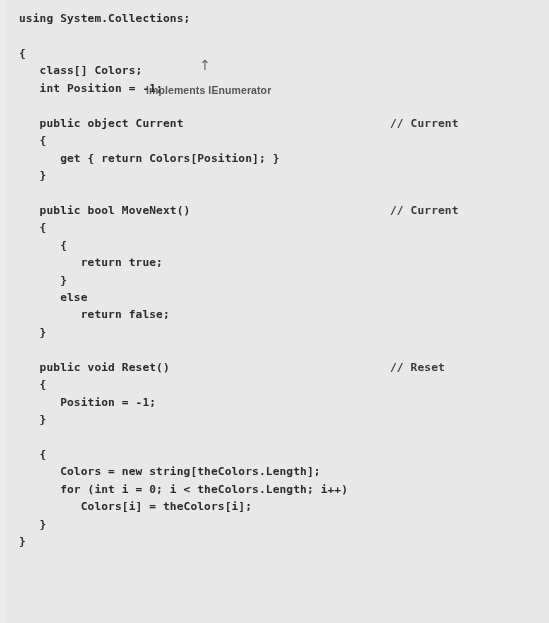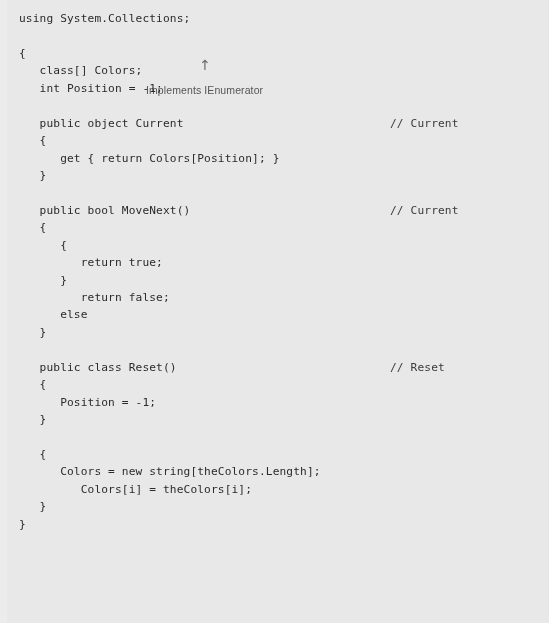--- a/index.html
+++ b/index.html
@@ -38,20 +38,21 @@
   }
   .code-line {
     position: relative;
     height: 17.45px;
     line-height: 17.45px;
     white-space: pre;
     font-family: "DejaVu Sans Mono", monospace;
     font-size: 11.2px;
     color: #2b2b2b;
     letter-spacing: 0.12px;
+    font-weight: bold;
   }
   .code-text {
     position: absolute;
     left: 19px;
     top: 0;
     white-space: pre;
   }
   .code-comment {
     position: absolute;
     left: 390px;
@@ -104,29 +105,30 @@
       <div class="code-line"><span class="code-text">   public object Current</span><span class="code-comment">// Current</span></div>
       <div class="code-line"><span class="code-text">   {</span></div>
       <div class="code-line"><span class="code-text">      get { return Colors[Position]; }</span></div>
       <div class="code-line"><span class="code-text">   }</span></div>
       <div class="code-line"><span class="code-text"></span></div>
       <div class="code-line"><span class="code-text">   public bool MoveNext()</span><span class="code-comment">// Current</span></div>
       <div class="code-line"><span class="code-text">   {</span></div>
       <div class="code-line"><span class="code-text">      {</span></div>
       <div class="code-line"><span class="code-text">         return true;</span></div>
       <div class="code-line"><span class="code-text">      }</span></div>
+      <div class="code-line"><span class="code-text">      else</span></div>
       <div class="code-line"><span class="code-text">         return false;</span></div>
-      <div class="code-line"><span class="code-text">      else</span></div>
       <div class="code-line"><span class="code-text">   }</span></div>
       <div class="code-line"><span class="code-text"></span></div>
-      <div class="code-line"><span class="code-text">   public class Reset()</span><span class="code-comment">// Reset</span></div>
+      <div class="code-line"><span class="code-text">   public void Reset()</span><span class="code-comment">// Reset</span></div>
       <div class="code-line"><span class="code-text">   {</span></div>
       <div class="code-line"><span class="code-text">      Position = -1;</span></div>
       <div class="code-line"><span class="code-text">   }</span></div>
       <div class="code-line"><span class="code-text"></span></div>
       <div class="code-line"><span class="code-text">   {</span></div>
       <div class="code-line"><span class="code-text">      Colors = new string[theColors.Length];</span></div>
+      <div class="code-line"><span class="code-text">      for (int i = 0; i &lt; theColors.Length; i++)</span></div>
       <div class="code-line"><span class="code-text">         Colors[i] = theColors[i];</span></div>
       <div class="code-line"><span class="code-text">   }</span></div>
       <div class="code-line"><span class="code-text">}</span></div>
     </div>
 
 </div>
 
 </body></html>

